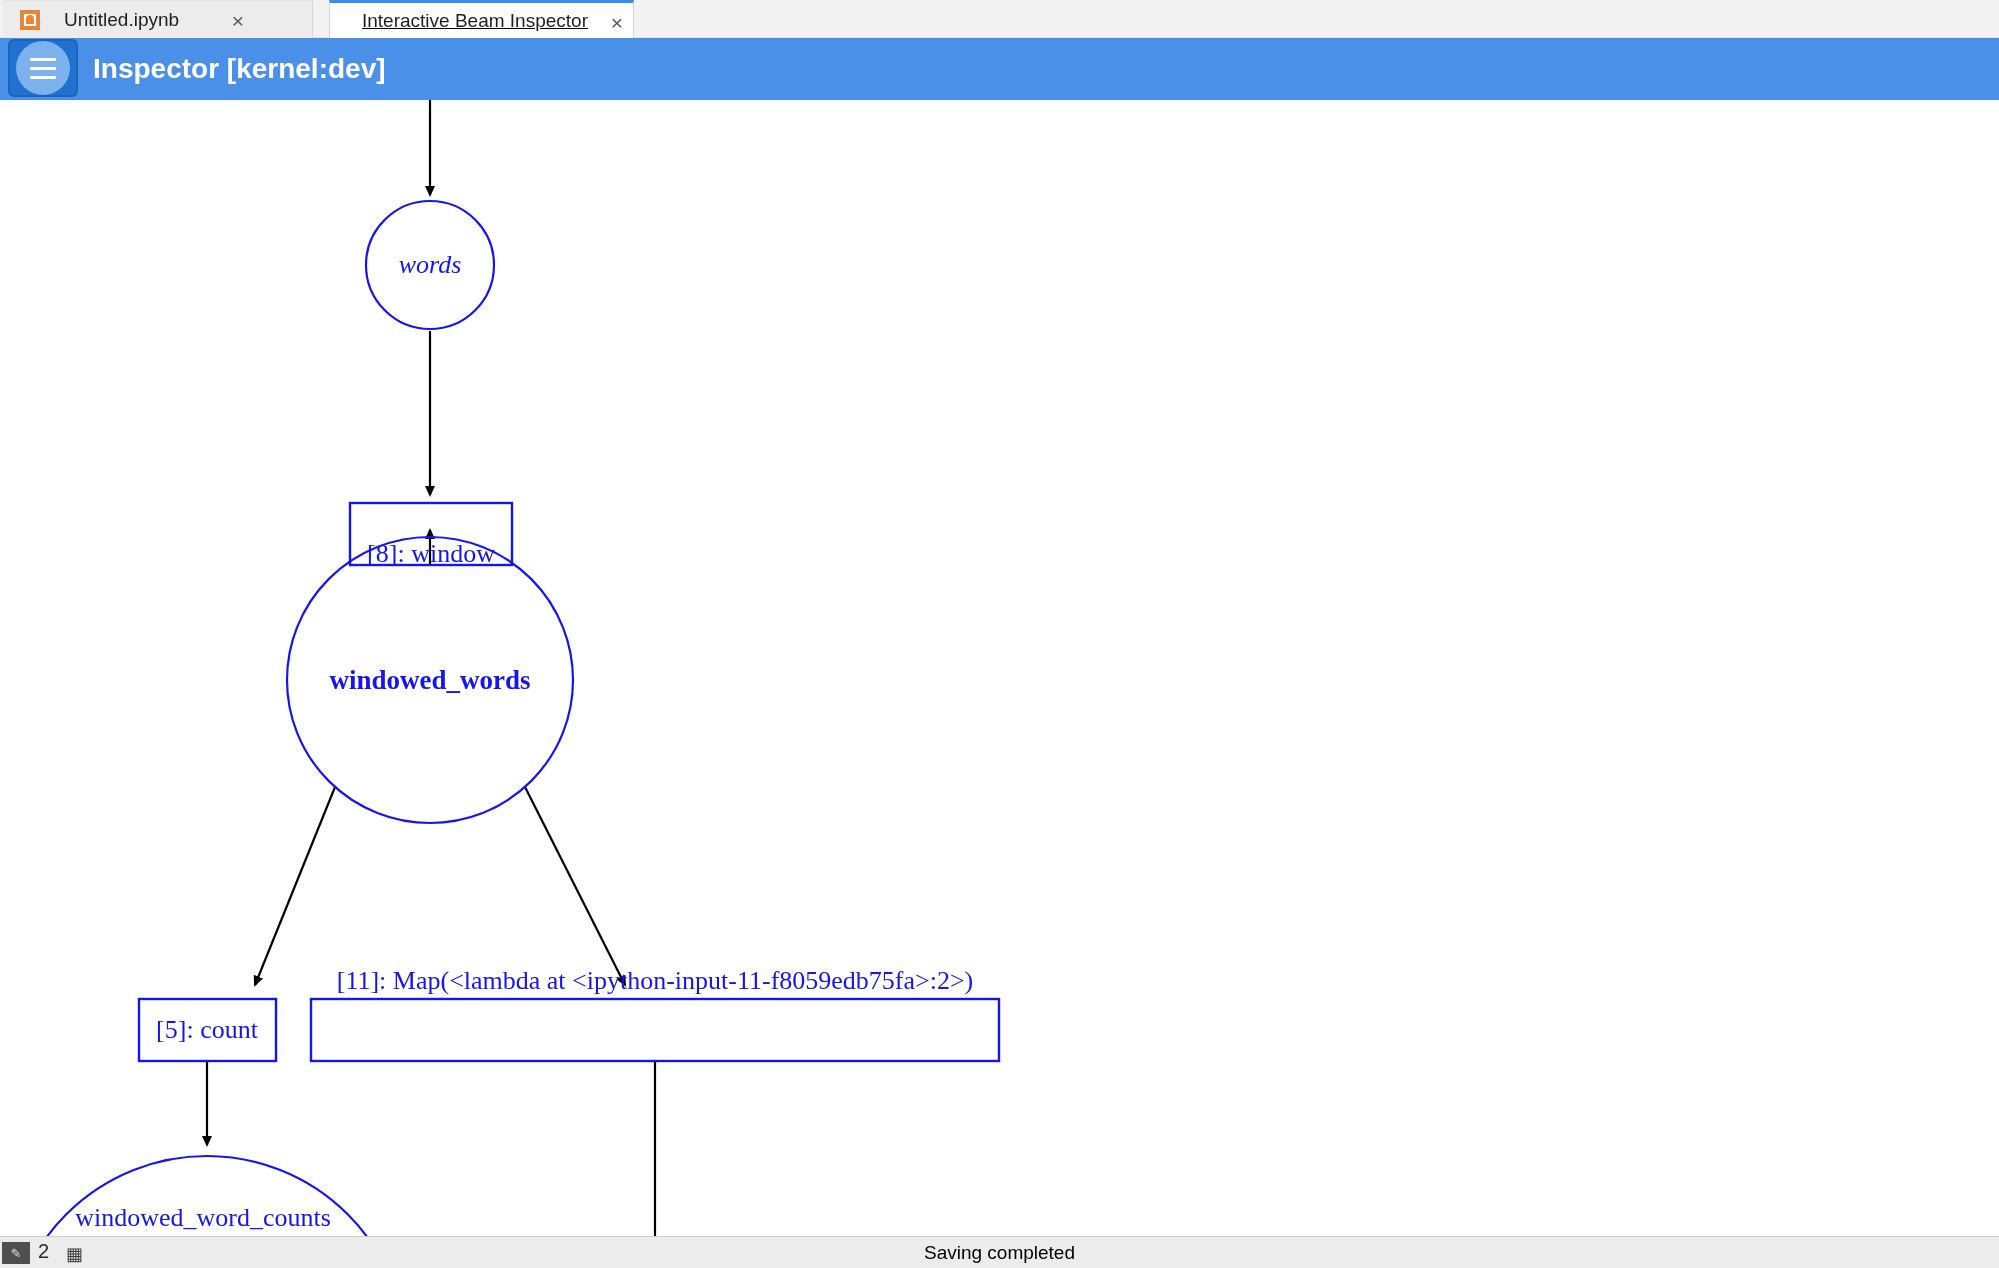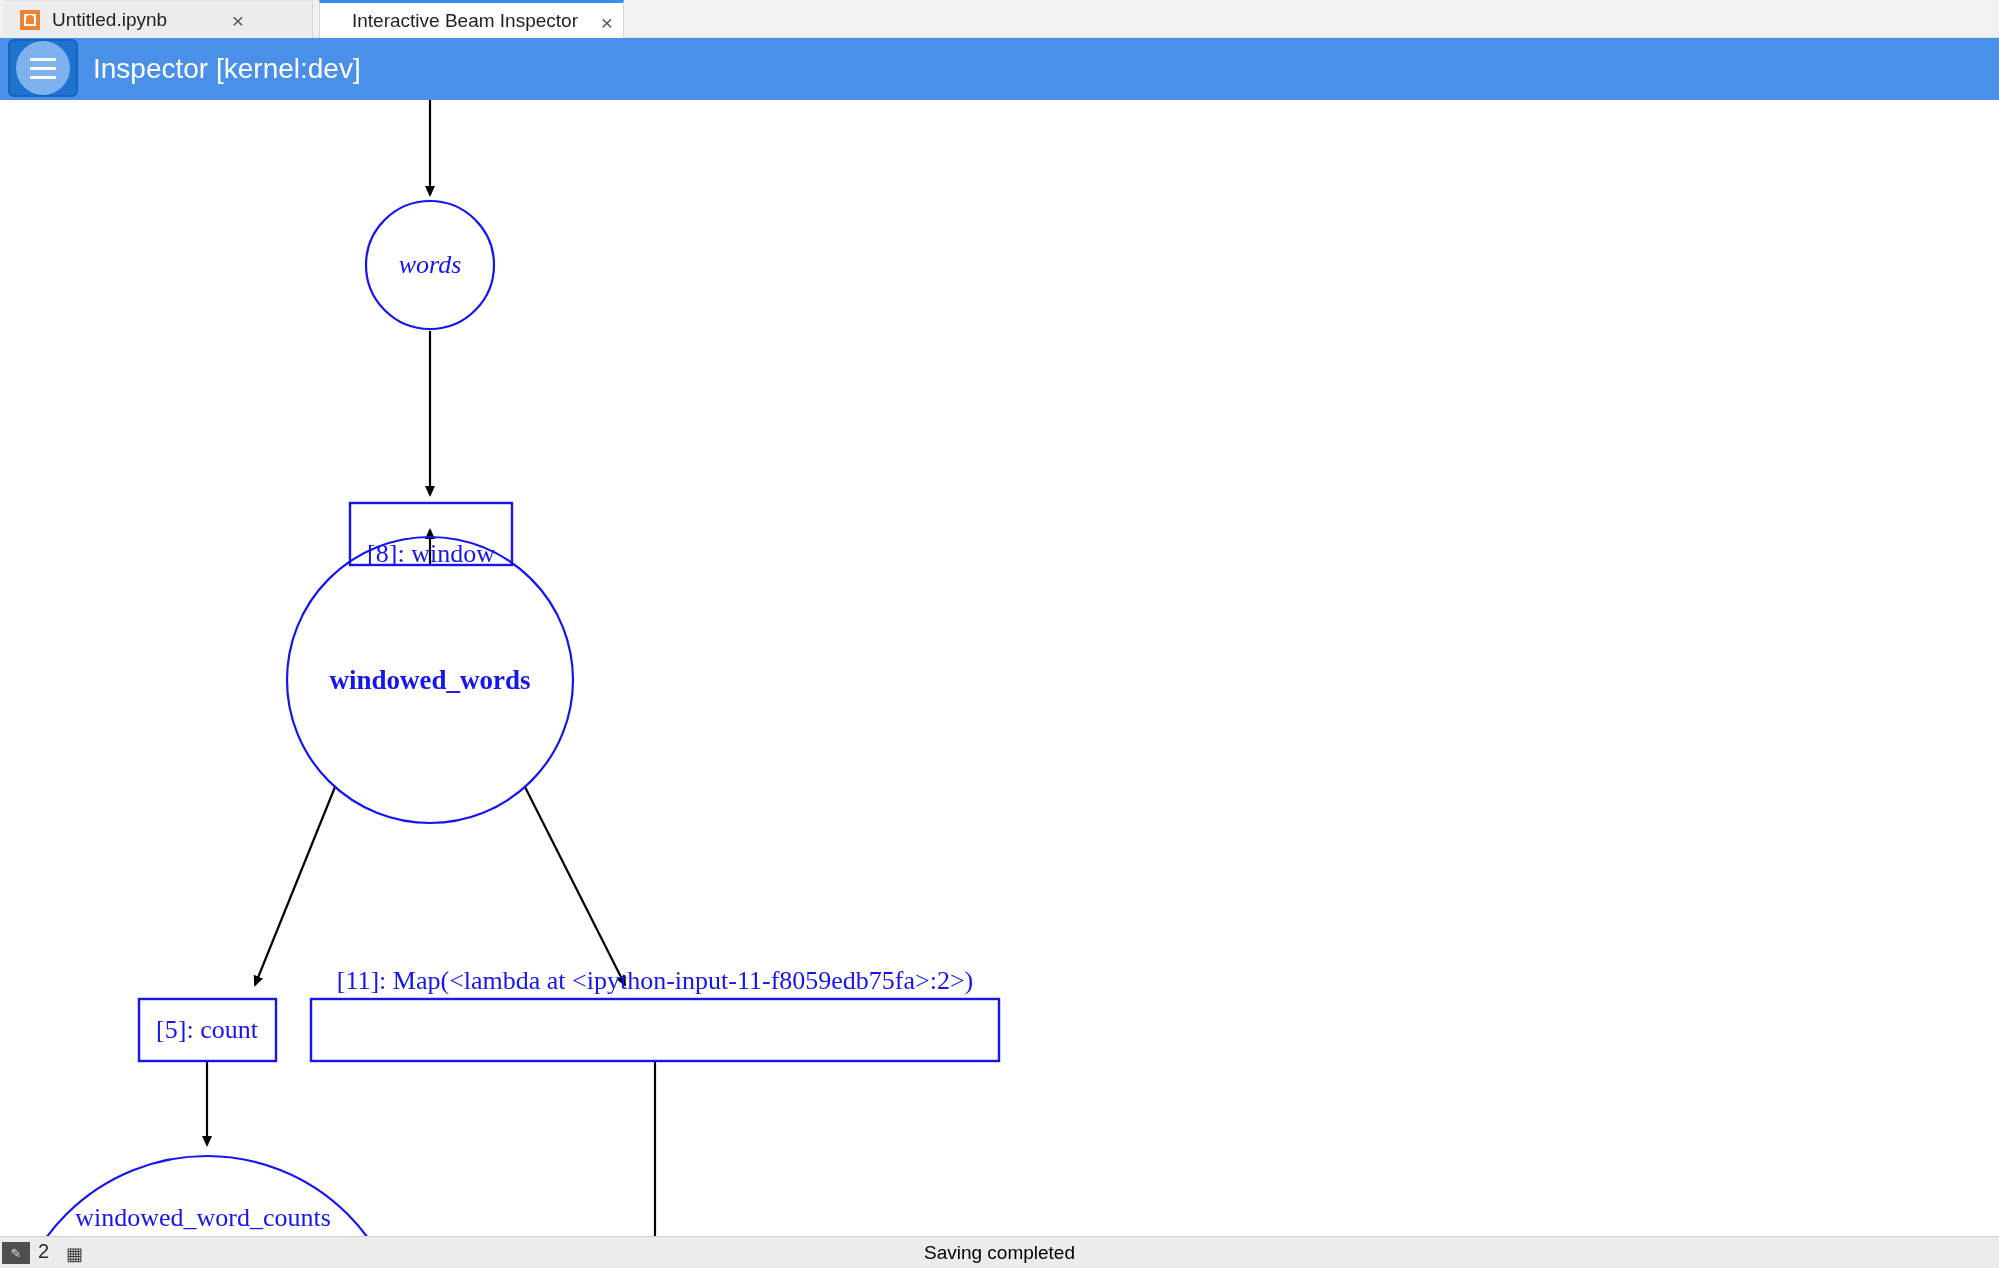--- a/index.html
+++ b/index.html
@@ -35,26 +35,27 @@
     align-items: center;
   }
   .tab-inactive {
     left: 3px;
     width: 310px;
     background: #ececec;
     border-right: 1px solid #d6d6d6;
     border-top: 1px solid #e3e3e3;
   }
   .tab-active {
-    left: 319px;
+    left: 329px;
     width: 305px;
     background: #ffffff;
     border-top: 3px solid #3b8ceb;
     border-right: 1px solid #d6d6d6;
     border-left: 1px solid #d6d6d6;
+    text-decoration: underline;
   }
   .tab-icon-nb {
     width: 20px; height: 20px;
     margin-left: 17px;
     border: 2px solid #e8833a;
     background: #ee8434;
     box-sizing: border-box;
     position: relative;
     flex: none;
   }
@@ -70,21 +71,21 @@
     content: "";
     position: absolute;
     left: 4px; top: 3px; right: 4px; height: 9px;
     background: #ee8434;
     border-radius: 5px 5px 0 0;
     z-index: 2;
   }
   .tab-label {
     font-size: 19px;
     color: #1f1f1f;
-    margin-left: 12px;
+    margin-left: 24px;
     white-space: nowrap;
     overflow: hidden;
   }
   .tab-active .tab-label { margin-left: 32px; }
   .tab-close {
     position: absolute;
     font-size: 21px;
     color: #555;
     line-height: 1;
     cursor: pointer;
@@ -130,21 +131,21 @@
     border-radius: 1px;
   }
   .header-title {
     position: absolute;
     left: 93px; top: 0;
     height: 62px;
     display: flex;
     align-items: center;
     color: #ffffff;
     font-size: 28px;
-    font-weight: normal;
+    font-weight: bold;
     white-space: nowrap;
   }
 
   
   .annotation-arrow {
     position: absolute;
     left: 20px; top: 98px;
     width: 90px; height: 90px;
     pointer-events: none;
   }

